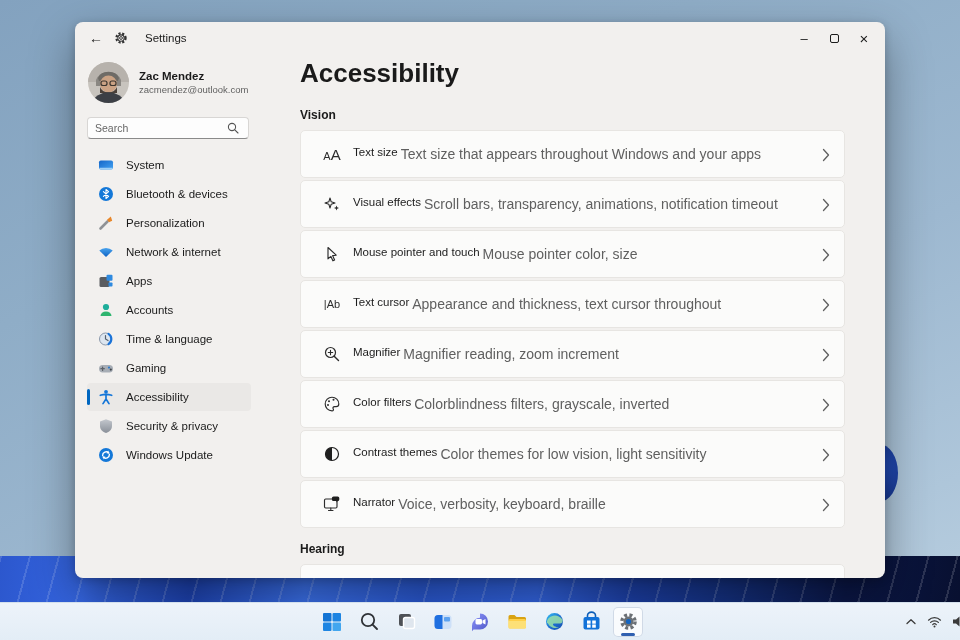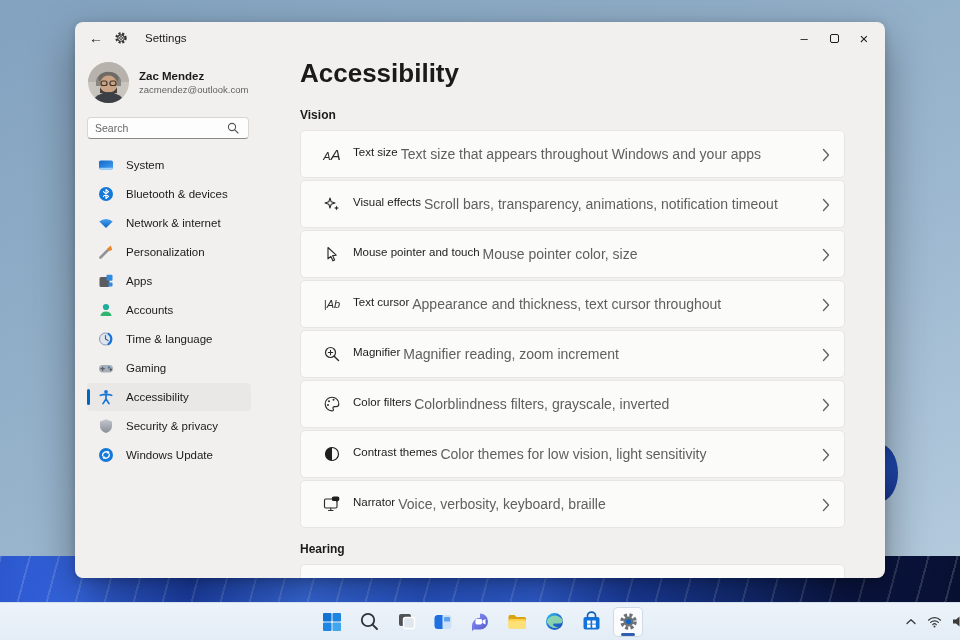--- a/index.html
+++ b/index.html
@@ -59,21 +59,21 @@
   .card { position:relative; width:545px; height:48px; background:#fbfbfa; border:1px solid #e7e5e2;
     border-radius:5px; margin-bottom:2px; display:flex; align-items:center; cursor:default; }
   .card-icon { width:20px; height:20px; margin:0 11px 0 21px; display:flex; align-items:center;
     justify-content:center; color:#2c2c2c; flex:none; }
   .card-text { display:flex; flex-direction:row; gap:3px; }
   .card-title { font-size:11.5px; color:#1c1c1c; }
   .card-sub { font-size:14px; color:#5f5f5f; }
   .card-chevron { position:absolute; right:14px; top:17px; color:#5f5f5f; }
   .stub-card { width:545px; height:48px; background:#fbfbfa; border:1px solid #e7e5e2;
     border-radius:5px; }
-  .txt-icon { font-size:11px; color:#2c2c2c; white-space:nowrap;font-style:italic; }
+  .txt-icon { font-size:11px; color:#2c2c2c; white-space:nowrap; }
   .txt-icon .big { font-size:15px; }
 
   
   .taskbar { position:absolute; left:0; top:602px; width:960px; height:38px; z-index:3;
     background:linear-gradient(#edf3fa,#e3edf6); border-top:1px solid rgba(210,222,235,.9);
     display:flex; align-items:center; }
   .tb-center { position:absolute; left:50%; transform:translateX(-50%); display:flex; gap:7px; }
   .task-btn { width:30px; height:30px; border-radius:5px; display:flex; align-items:center;
     justify-content:center; position:relative; cursor:default; }
   .task-btn.active { background:rgba(255,255,255,.75); box-shadow:0 0 0 1px rgba(180,195,215,.6) inset; }
@@ -159,39 +159,39 @@
             <svg width="16" height="16" viewBox="0 0 16 16">
               <circle cx="8" cy="8" r="7" fill="#1478d8"></circle>
               <path d="M8 3.5 L8 12.5 M8 3.5 L10.6 5.6 L5.4 10.3 M8 12.5 L10.6 10.4 L5.4 5.7" stroke="#fff" stroke-width="1.1" fill="none" stroke-linejoin="round" stroke-linecap="round"></path>
             </svg>
           </span>
           <span class="nav-label">Bluetooth &amp; devices</span>
         </div>
         <div class="nav-item">
           <span class="icon16">
             <svg width="16" height="16" viewBox="0 0 16 16">
+              <path d="M2.5 13.5 L9.5 6.5" stroke="#8f9296" stroke-width="2.6" stroke-linecap="round"></path>
+              <path d="M9 4.8 L12.8 1.6 L14.2 5.8 L11 7.2 Z" fill="#e8872a"></path>
+            </svg>
+          </span>
+          <span class="nav-label">Personalization</span>
+        </div>
+        <div class="nav-item">
+          <span class="icon16">
+            <svg width="16" height="16" viewBox="0 0 16 16">
               <defs>
                 <linearGradient id="gw" x1="0" y1="0" x2="0" y2="1">
                   <stop offset="0" stop-color="#4aa4ee"></stop>
                   <stop offset="1" stop-color="#0d62c4"></stop>
                 </linearGradient>
               </defs>
               <path d="M8 13 L1.3 6.6 A9.6 9.6 0 0 1 14.7 6.6 Z" fill="url(#gw)"></path>
             </svg>
           </span>
           <span class="nav-label">Network &amp; internet</span>
-        </div>
-        <div class="nav-item">
-          <span class="icon16">
-            <svg width="16" height="16" viewBox="0 0 16 16">
-              <path d="M2.5 13.5 L9.5 6.5" stroke="#8f9296" stroke-width="2.6" stroke-linecap="round"></path>
-              <path d="M9 4.8 L12.8 1.6 L14.2 5.8 L11 7.2 Z" fill="#e8872a"></path>
-            </svg>
-          </span>
-          <span class="nav-label">Personalization</span>
         </div>
         <div class="nav-item">
           <span class="icon16">
             <svg width="16" height="16" viewBox="0 0 16 16">
               <rect x="1.5" y="4" width="10" height="10" rx="1.6" fill="#5a5c60"></rect>
               <rect x="8.5" y="1.8" width="6" height="6" rx="1" fill="#2f8ae0"></rect>
               <rect x="10.5" y="9.5" width="4" height="4" rx="0.8" fill="#2f8ae0"></rect>
             </svg>
           </span>
           <span class="nav-label">Apps</span>

